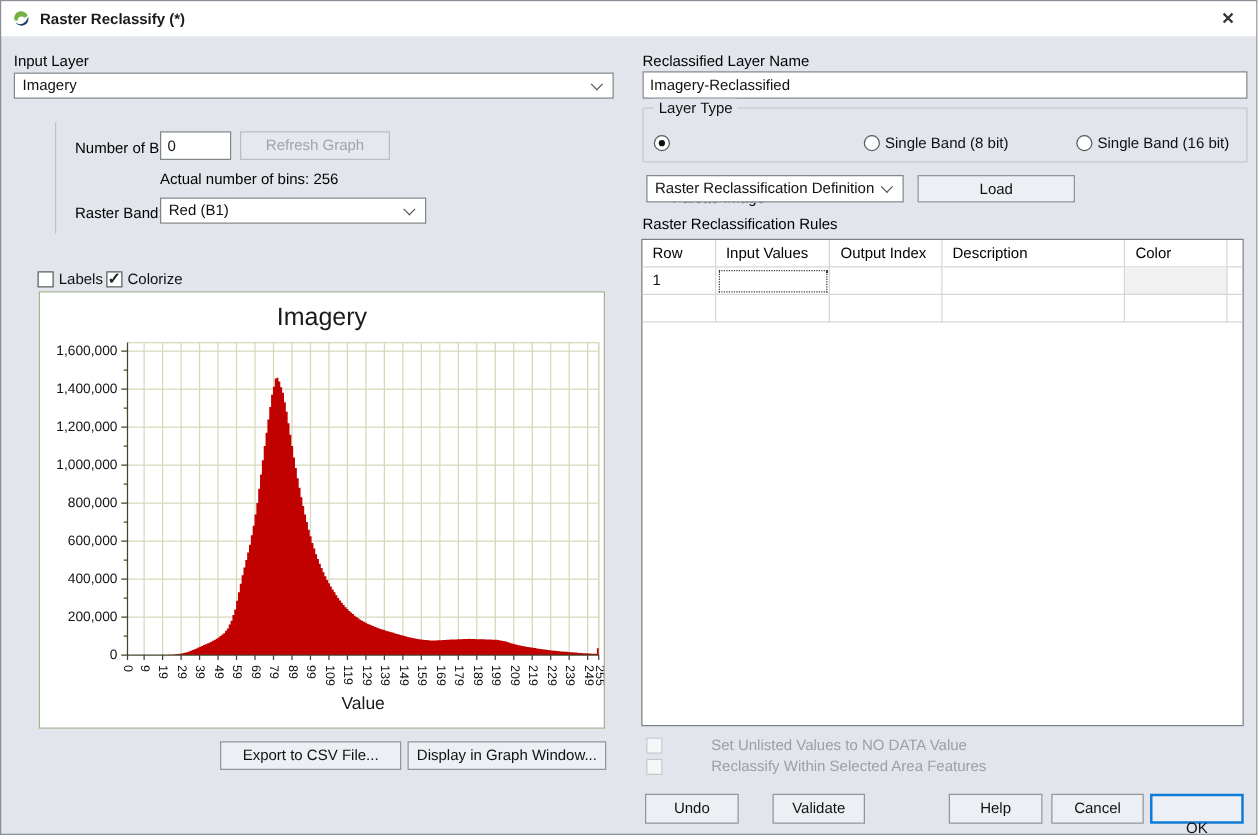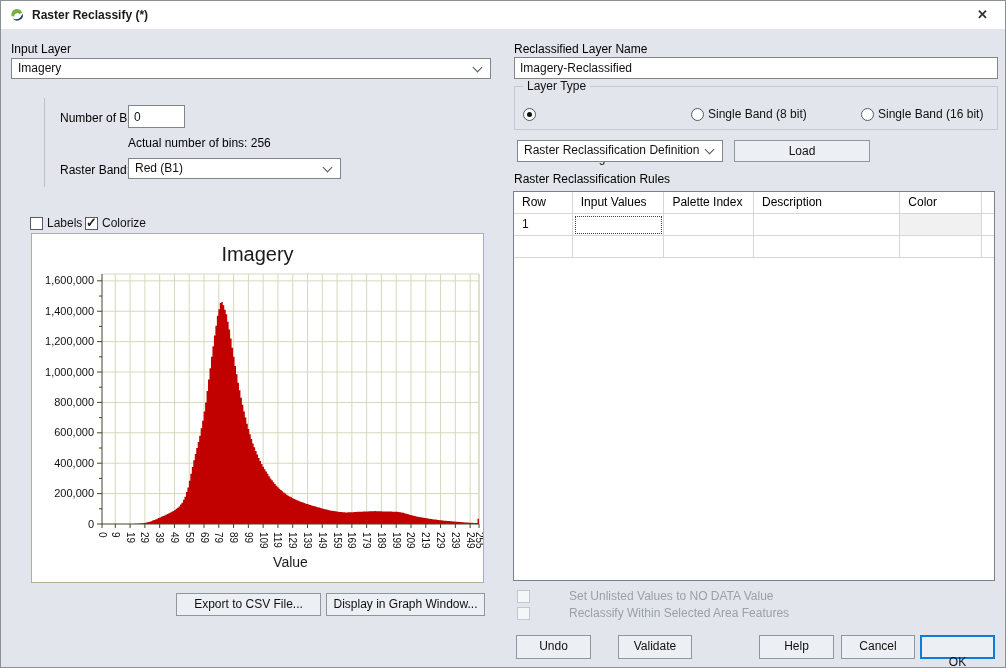--- a/index.html
+++ b/index.html
@@ -56,20 +56,21 @@
   <div class="label" style="left:10px;top:41px;">Input Layer</div>
   <div class="combo" style="left:10px;top:57px;width:480px;height:21px;">
     <span>Imagery</span>
     <span class="chev"></span>
   </div>
 
   <div class="vline" style="left:43px;top:97px;height:89px;"></div>
 
   <div class="label" style="left:59px;top:110px;">Number of Bins:</div>
   <input class="tinput" style="left: 127px; top: 104px; width: 57px; height: 23px;" value="0">
+  <div class="btn disabled" style="left:191px;top:104px;width:120px;height:23px;">Refresh Graph</div>
   <div class="label" style="left:127px;top:135px;">Actual number of bins: 256</div>
 
   <div class="label" style="left:59px;top:162px;">Raster Band:</div>
   <div class="combo" style="left:127px;top:157px;width:213px;height:21px;">
     <span>Red (B1)</span>
     <span class="chev"></span>
   </div>
 
   <div class="cbox" style="left:29px;top:216px;"></div>
   <div class="cblabel" style="left:46px;top:216px;">Labels</div>
@@ -217,30 +218,30 @@
   <div class="cblabel" style="left:537px;top:107px;margin-top:44px;">Palette Image</div>
   <div class="radio" style="left:690px;top:107px;"></div>
   <div class="cblabel" style="left:707px;top:107px;">Single Band (8 bit)</div>
   <div class="radio" style="left:860px;top:107px;"></div>
   <div class="cblabel" style="left:877px;top:107px;">Single Band (16 bit)</div>
 
   <div class="combo" style="left:516px;top:139px;width:206px;height:22px;">
     <span>Raster Reclassification Definition</span>
     <span class="chev"></span>
   </div>
-  <div class="btn" style="left:733px;top:139px;width:136px;height:22px;">Load</div>
+  <div class="btn" style="left:733px;top:139px;width:126px;height:22px;">Load</div>
 
   <div class="label" style="left:513px;top:171px;">Raster Reclassification Rules</div>
   <div class="edit-link" style="left:967px;top:171px;">Edit</div>
 
   <div class="rules-table">
     <div class="trow thead" style="top:0;height:22px;">
       <div class="tcell c-row">Row</div>
       <div class="tcell c-in">Input Values</div>
-      <div class="tcell c-out">Palette Index</div>
+      <div class="tcell c-out">Output Index</div>
       <div class="tcell c-desc">Description</div>
       <div class="tcell c-color">Color</div>
       <div class="tcell c-sliver"></div>
     </div>
     <div class="trow" style="top:22px;height:22px;">
       <div class="tcell c-row">1</div>
       <div class="tcell c-in focus-cell"></div>
       <div class="tcell c-out"></div>
       <div class="tcell c-desc"></div>
       <div class="tcell c-color" style="background:#f1f1f1;"></div>

